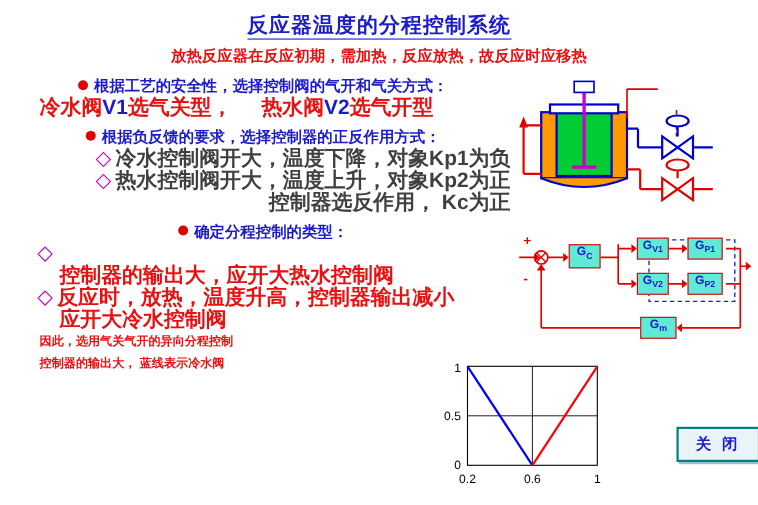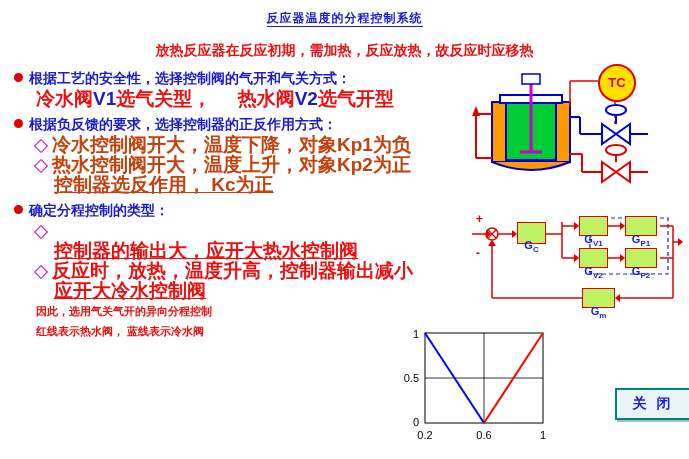--- a/index.html
+++ b/index.html
@@ -20,21 +20,21 @@
     height: 459px;
   }
 
   
   .title {
     position: absolute;
     left: 0;
     top: 10px;
     width: 689px;
     text-align: center;
-    font-size: 12px;
+    font-size: 19px;
     font-weight: bold;
     color: #1c1cc8;
     letter-spacing: 1px;
   }
   .title .underline {
     border-bottom: 1px solid #1c1cc8;
     padding-bottom: 1px;
   }
 
   .subtitle {
@@ -67,41 +67,42 @@
     border-radius: 50%;
     background: #e00000;
     margin-right: 6px;
     vertical-align: 1px;
   }
   .lvl1 {
     font-size: 14px;
     font-weight: bold;
     color: #1c1cc8;
     line-height: 21px;
+    text-align: center;
   }
   .diamond {
     display: inline-block;
     width: 8px;
     height: 8px;
     border: 1.6px solid #c000c0;
     transform: rotate(45deg);
     margin-right: 6px;
     vertical-align: 0px;
   }
   .lvl2 {
     font-size: 19px;
     font-weight: bold;
     color: #e81010;
     line-height: 20px;
     padding-left: 22px;
   }
   .lvl2 .v-blue { color: #1c1cc8; }
   .lvl2 .v-red { color: #e81010; }
-  .lvl2.purple { color: #c2410c; }
-  .indent3 { padding-left: 40px; text-decoration: underline; }
+  .lvl2.purple { color: #404040; text-align: right; }
+  .indent3 { padding-left: 40px; }
   .plain-red {
     font-size: 11px;
     font-weight: bold;
     color: #e81010;
     line-height: 20px;
     padding-left: 22px;
   }
   .gap-sm { height: 3px; }
 
   
@@ -132,27 +133,27 @@
   .blockdiagram {
     position: absolute;
     left: 470px;
     top: 212px;
     width: 215px;
     height: 110px;
   }
   .blk {
     position: absolute;
     border: 1.5px solid #e00000;
-    background: #bef264;
+    background: #5eead4;
     color: #1c1cc8;
     font-size: 11px;
     font-weight: bold;
     text-align: center;
     box-sizing: border-box;
-    padding-top: 16px;
+    padding-top: 0;
   }
   .blk sub { font-size: 8px; }
 
   
   .chart {
     position: absolute;
     left: 393px;
     top: 325px;
     width: 175px;
     height: 122px;
@@ -231,21 +232,21 @@
       <div class="lvl2 indent3">
         <span>控制器的输出大，应开大热水控制阀</span>
       </div>
       <div class="lvl2">
         <span class="diamond"></span><span>反应时，放热，温度升高，控制器输出减小</span>
       </div>
       <div class="lvl2 indent3">
         <span>应开大冷水控制阀</span>
       </div>
       <div class="plain-red">因此，选用气关气开的异向分程控制</div>
-      <div class="plain-red">红线表示热水阀，   蓝线表示冷水阀</div>
+      <div class="plain-red">控制器的输出大，   蓝线表示冷水阀</div>
     </div>
 
   </div>
 
   <div class="reactor">
     <svg width="215" height="150" viewBox="0 0 215 150">
 
       <rect x="22" y="40" width="78" height="60" fill="#ff9900" stroke="#0000cc" stroke-width="2"></rect>
 
       <rect x="36" y="40" width="50" height="58" fill="#00cc33" stroke="#0000cc" stroke-width="2"></rect>
@@ -281,21 +282,20 @@
       <line x1="112" y1="110" x2="112" y2="92" stroke="#e00000" stroke-width="2"></line>
       <line x1="112" y1="92" x2="100" y2="92" stroke="#e00000" stroke-width="2"></line>
 
       <line x1="22" y1="52" x2="6" y2="52" stroke="#e00000" stroke-width="2"></line>
       <line x1="6" y1="52" x2="6" y2="96" stroke="#e00000" stroke-width="2"></line>
       <line x1="6" y1="96" x2="22" y2="96" stroke="#e00000" stroke-width="2"></line>
       <polygon points="6,44 2,54 10,54" fill="#e00000"></polygon>
       <line x1="160" y1="72" x2="178" y2="72" stroke="#0000cc" stroke-width="2"></line>
       <line x1="160" y1="110" x2="178" y2="110" stroke="#e00000" stroke-width="2"></line>
     </svg>
-    <div class="tc-circle">TC</div>
   </div>
 
   <div class="blockdiagram">
     <svg width="215" height="110" viewBox="0 0 215 110">
 
       <rect x="120" y="6" width="78" height="56" fill="none" stroke="#1c1cc8" stroke-width="1.2" stroke-dasharray="4,3"></rect>
 
       <circle cx="22" cy="22" r="6" fill="#ffffff" stroke="#e00000" stroke-width="1.5"></circle>
       <line x1="18" y1="18" x2="26" y2="26" stroke="#e00000" stroke-width="1.2"></line>
       <line x1="26" y1="18" x2="18" y2="26" stroke="#e00000" stroke-width="1.2"></line>

